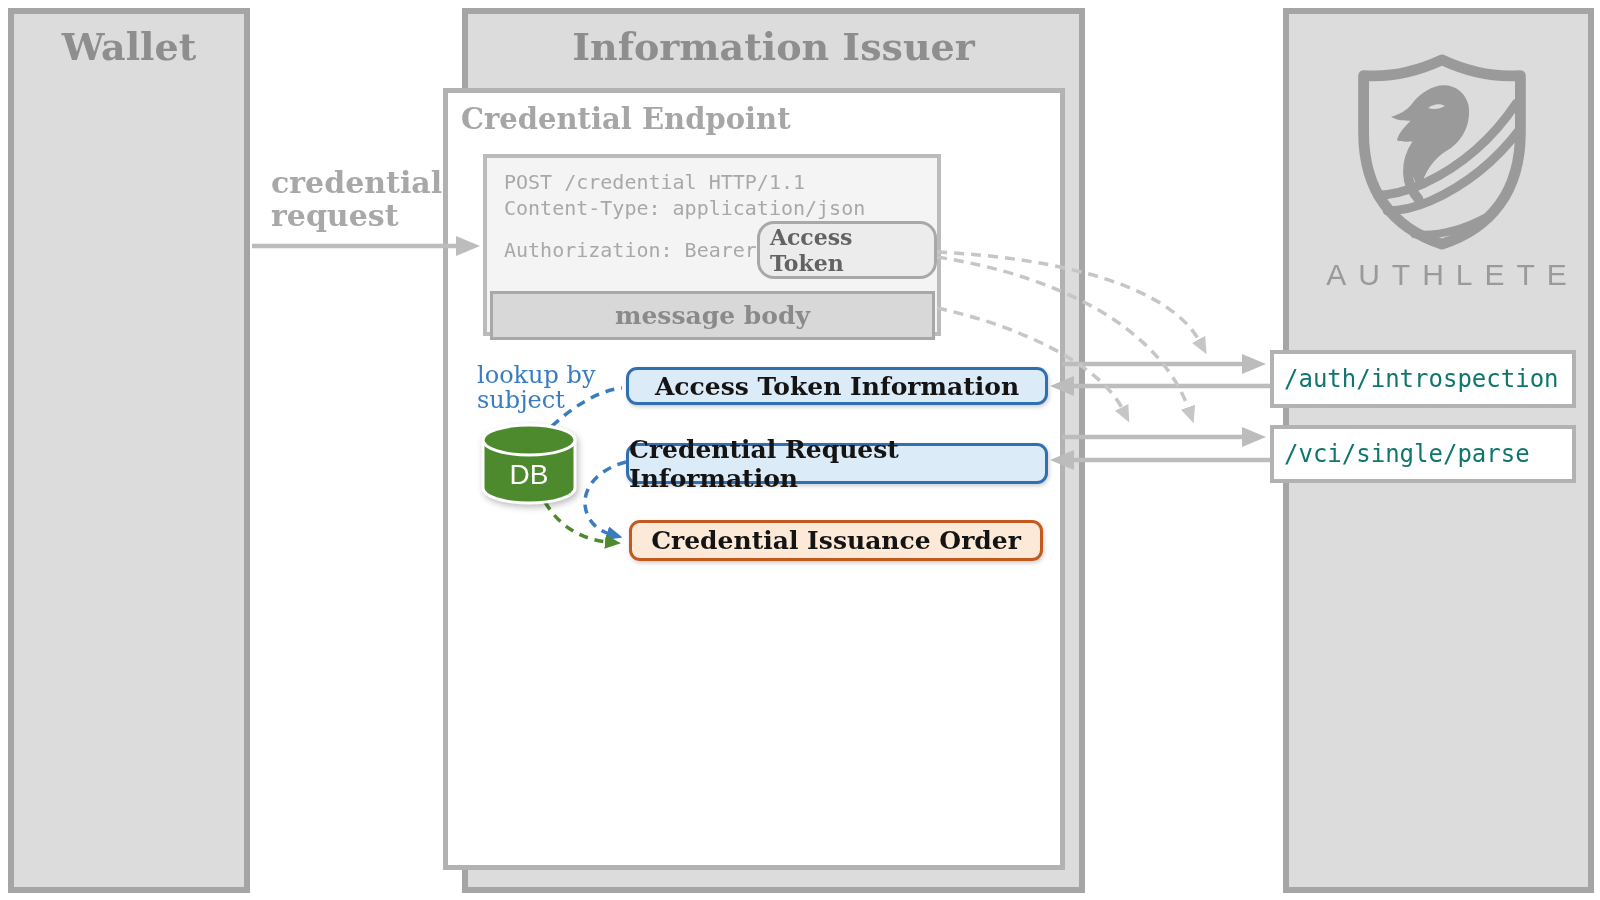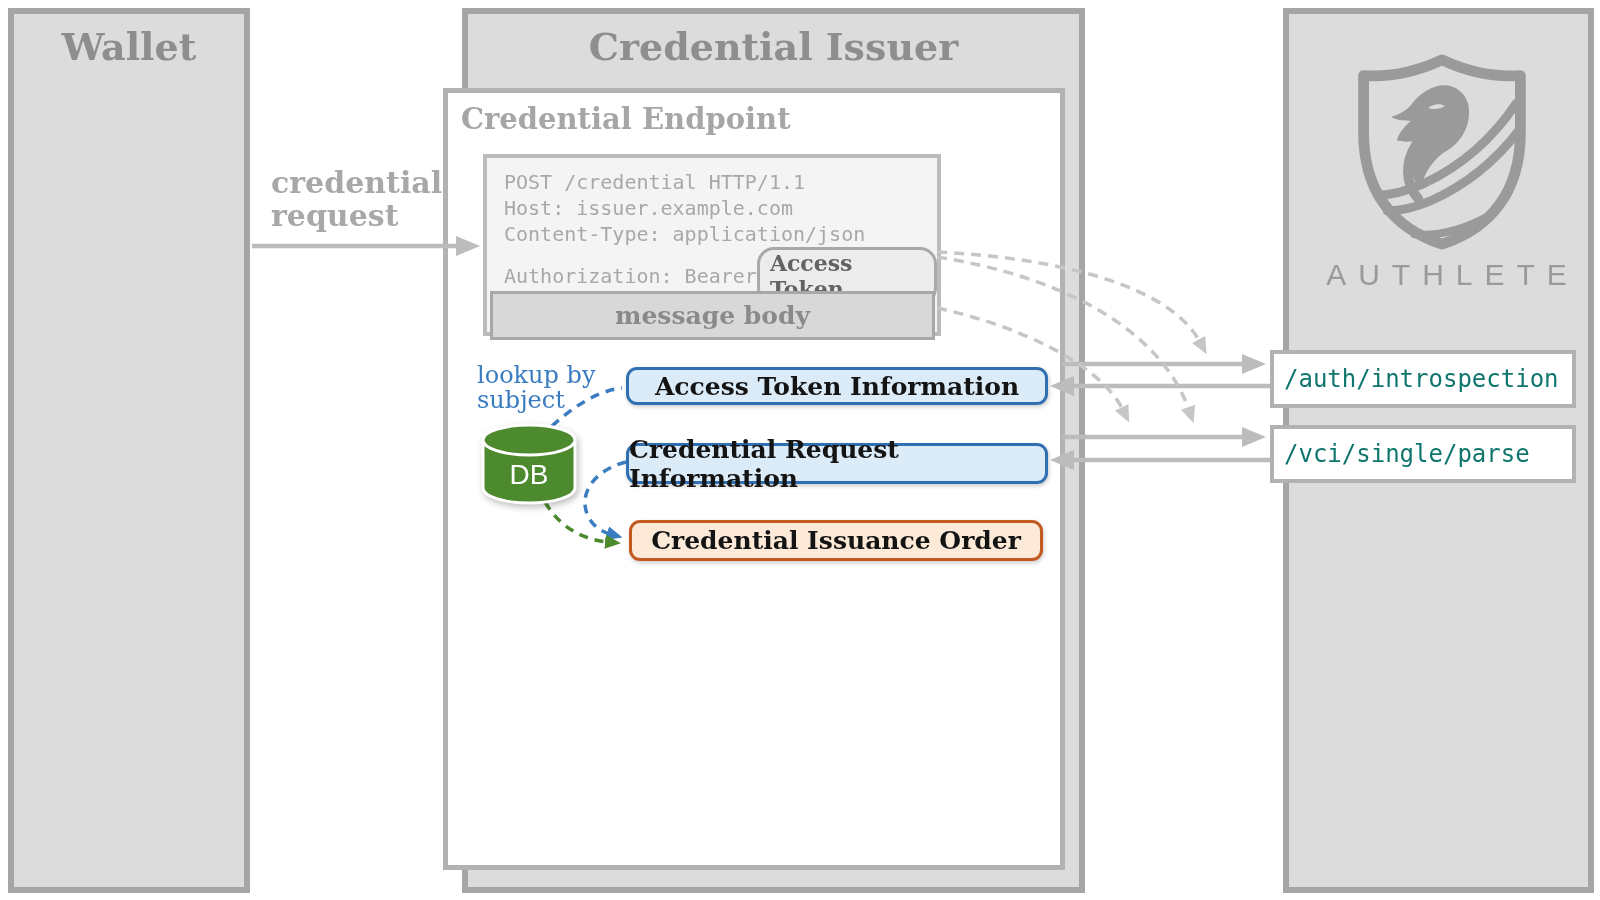--- a/index.html
+++ b/index.html
@@ -38,21 +38,21 @@
               font-size:30px;letter-spacing:12px;text-align:center;z-index:6;}
   #overlay{position:absolute;left:0;top:0;z-index:50;pointer-events:none;}
 </style>
 </head>
 <body>
 
 <div class="abs panel" style="left:8px;top:8px;width:242px;height:885px;"></div>
 <div class="abs panel-title" style="left:8px;top:24px;width:242px;">Wallet</div>
 
 <div class="abs panel" style="left:462px;top:8px;width:623px;height:885px;"></div>
-<div class="abs panel-title" style="left:462px;top:24px;width:623px;">Credential Issuer</div>
+<div class="abs panel-title" style="left:462px;top:24px;width:623px;">Information Issuer</div>
 
 <div class="abs panel" style="left:1283px;top:8px;width:311px;height:885px;"></div>
 
 <svg class="abs" style="left:1344px;top:52px;z-index:6;" width="196" height="200" viewBox="0 0 200 204">
   <g fill="none" stroke="#9a9a9a" stroke-linecap="round">
     <path d="M100,8 C74,20 46,26 20,24 L20,82 C20,142 50,180 100,196 C150,180 180,142 180,82 L180,24 C154,26 126,20 100,8 Z" stroke-width="11" stroke-linejoin="round"></path>
     <path d="M176,52 C152,88 120,116 82,134 C64,142 48,146 34,146" stroke-width="9"></path>
     <path d="M180,78 C156,110 124,136 88,152 C72,159 56,162 44,162" stroke-width="9"></path>
     <path d="M146,168 C120,182 94,188 72,186" stroke-width="8"></path>
     <path d="M74,94 C62,112 62,134 76,150" stroke-width="10"></path>
@@ -60,21 +60,20 @@
   <path d="M102,34 C90,34 78,42 70,52 C64,60 56,64 48,66 C54,70 62,70 68,70 C62,76 56,82 54,90 C62,93 70,90 76,92 C66,108 66,126 78,140 C82,122 92,108 106,100 C122,90 130,72 127,54 C124,42 114,34 102,34 Z" fill="#9a9a9a"></path>
   <path d="M86,57 C91,53 98,52 103,55 C98,58 91,59 86,57 Z" fill="#dcdcdc"></path>
 </svg>
 <div class="abs brand-text" style="left:1289px;top:258px;width:299px;padding-left:28px;">AUTHLETE</div>
 
 <div class="abs white-box" style="left:443px;top:88px;width:622px;height:782px;"></div>
 <div class="abs endpoint-heading" style="left:461px;top:102px;">Credential Endpoint</div>
 
 <div class="abs request-box" style="left:483px;top:154px;width:458px;height:182px;">
   <div class="code-line">POST /credential HTTP/1.1</div>
-  <div class="code-line">Host: issuer.example.com</div>
   <div class="code-line">Content-Type: application/json</div>
   <div class="auth-line">
     <span class="code">Authorization: Bearer</span>
     <span class="pill">Access Token</span>
   </div>
 </div>
 <div class="abs msg-body" style="left:490px;top:291px;width:445px;height:49px;">message body</div>
 
 <div class="abs flow-label" style="left:271px;top:166px;">
   <div>credential</div>

